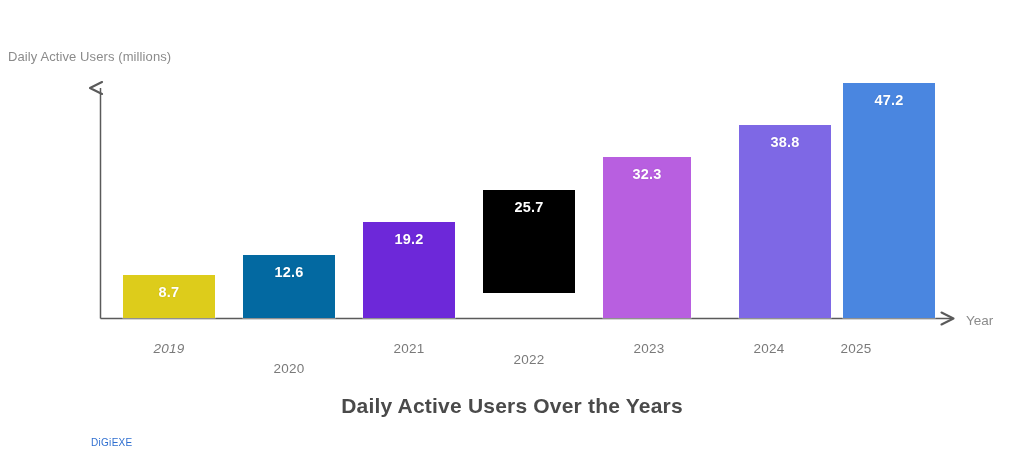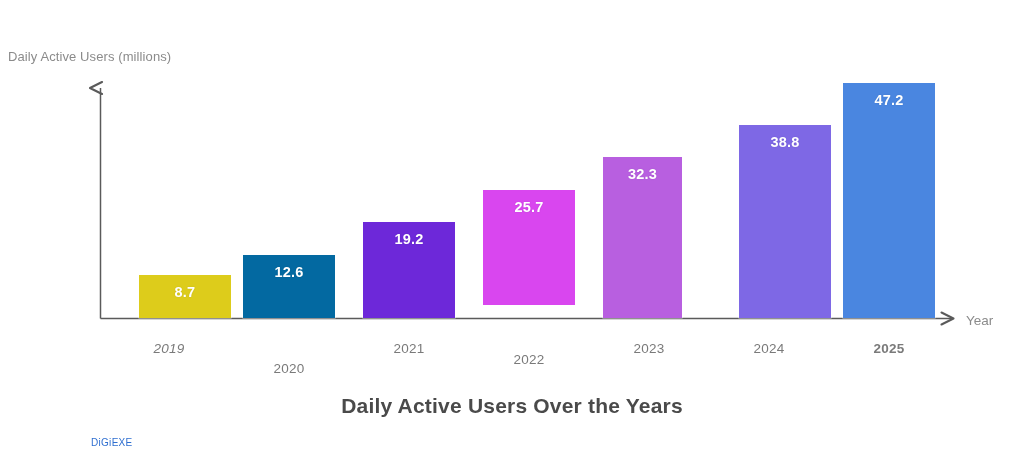--- a/index.html
+++ b/index.html
@@ -123,51 +123,51 @@
         <path d="M1,1 L9,5 L1,9" fill="none" stroke="#5a5a5a" stroke-width="1.4" stroke-linecap="round" stroke-linejoin="round"></path>
       </marker>
     </defs>
 
     <line x1="100.5" y1="318.5" x2="100.5" y2="88" stroke="#5a5a5a" stroke-width="1.5" marker-end="url(#arrow-up)"></line>
 
     <line x1="100.5" y1="318.5" x2="952" y2="318.5" stroke="#5a5a5a" stroke-width="1.5" marker-end="url(#arrow-right)"></line>
   </svg>
 
   <div class="bars" id="bars-layer">
-      <div class="bar" style="left: 123px; width: 92px; height: 43.3157px; top: 274.684px; background: rgb(221, 204, 27); margin-left: 16px;">
+      <div class="bar" style="left: 123px; width: 92px; height: 43.3157px; top: 274.684px; background: rgb(221, 204, 27);">
         <div class="bar-value">8.7</div>
       </div>
       <div class="bar" style="left: 243px; width: 92px; height: 62.7331px; top: 255.267px; background: #0369a1;">
         <div class="bar-value">12.6</div>
       </div>
       <div class="bar" style="left: 363px; width: 92px; height: 95.5932px; top: 222.407px; background: #6d28d9;">
         <div class="bar-value">19.2</div>
       </div>
-      <div class="bar" style="left: 483px; width: 92px; height: 115px; top: 190.044px; background: #d946ef;">
+      <div class="bar" style="left: 483px; width: 92px; height: 103px; top: 190.044px; background: #000000;">
         <div class="bar-value">25.7</div>
       </div>
-      <div class="bar" style="left: 603px; width: 79px; height: 160.816px; top: 157.184px; background: rgb(184, 95, 224); padding-left: 22px;">
+      <div class="bar" style="left: 603px; width: 88px; height: 160.816px; top: 157.184px; background: rgb(184, 95, 224); padding-left: 22px;">
         <div class="bar-value">32.3</div>
       </div>
       <div class="bar" style="left: 723px; width: 92px; height: 193.178px; top: 124.822px; background: rgb(126, 104, 229); margin-left: 16px;">
         <div class="bar-value">38.8</div>
       </div>
       <div class="bar" style="left: 843px; width: 92px; height: 235px; top: 83px; background: rgb(74, 134, 224);">
         <div class="bar-value">47.2</div>
       </div>
     </div>
 
   <div id="xticks-layer">
       <div class="xtick" style="left: 123px; width: 92px; font-style: italic;">2019</div>
       <div class="xtick" style="left: 243px; width: 92px; margin-top: 20px;">2020</div>
       <div class="xtick" style="left: 363px; width: 92px;">2021</div>
       <div class="xtick" style="left: 483px; width: 92px; margin-top: 11px;">2022</div>
       <div class="xtick" style="left: 603px; width: 92px;">2023</div>
       <div class="xtick" style="left: 723px; width: 92px;">2024</div>
-      <div class="xtick" style="left: 843px; width: 92px; font-weight: bold;">2025</div>
+      <div class="xtick" style="left: 810px; width: 92px;">2025</div>
     </div>
 
   <div class="xname">Year</div>
 
   <div class="title">Daily Active Users Over the Years</div>
 
   <div class="watermark">
     <span>DiGiEXE</span>
   </div>
 

